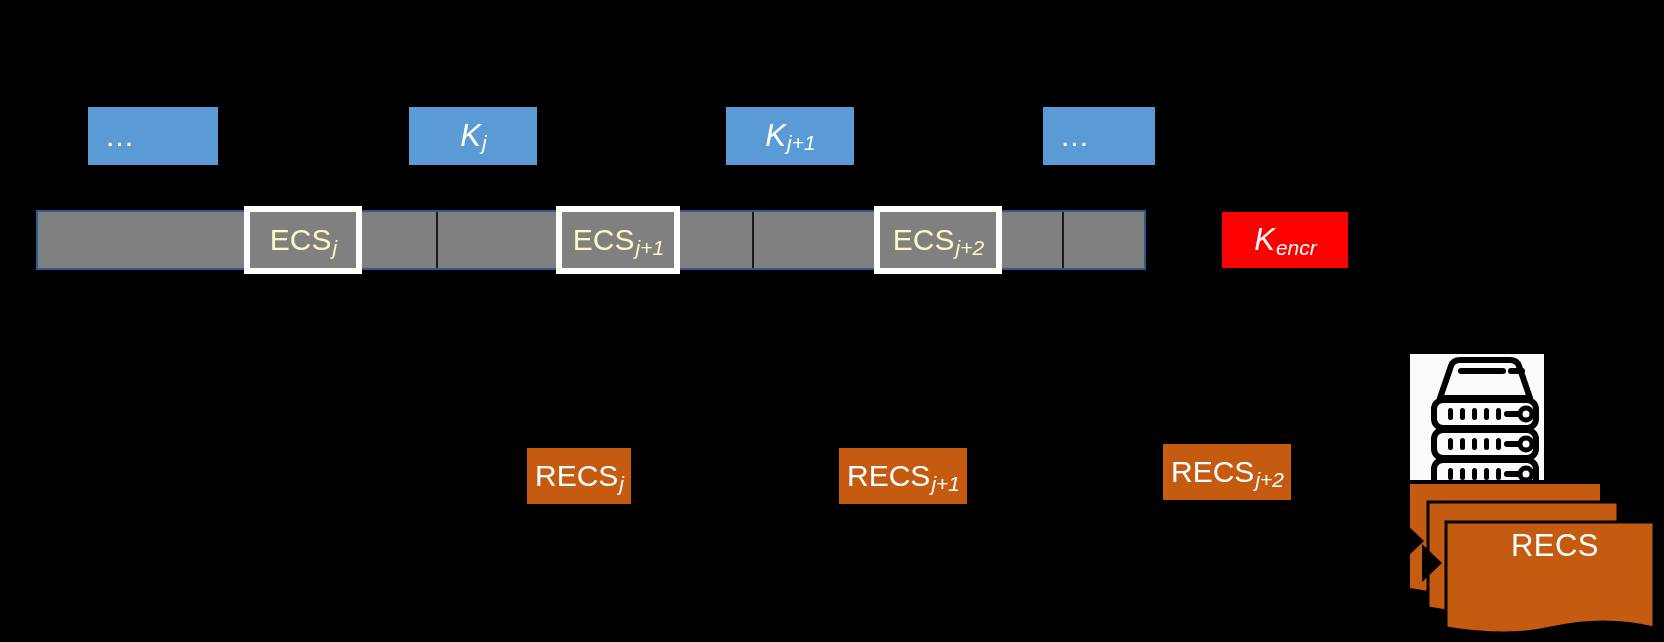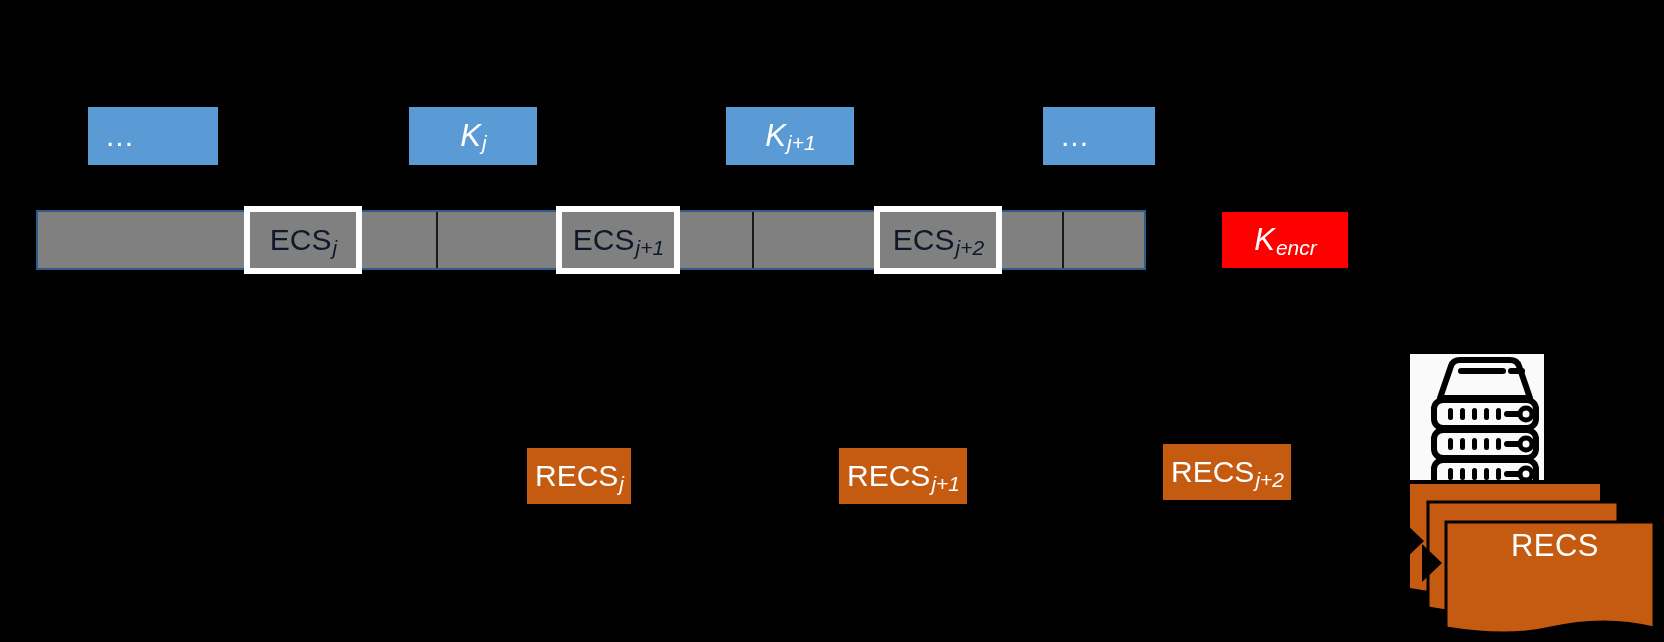--- a/index.html
+++ b/index.html
@@ -73,21 +73,21 @@
 
   
   .ecs {
     position: absolute;
     background: #808080;
     border: 6px solid #ffffff;
     box-sizing: border-box;
     display: flex;
     align-items: center;
     justify-content: center;
-    color: #0f172a;
+    color: #fef9c3;
     font-size: 30px;
     white-space: nowrap;
   }
   .ecs .sub {
     font-size: 21px;
     font-style: italic;
     position: relative;
     top: 8px;
     left: 1px;
   }

